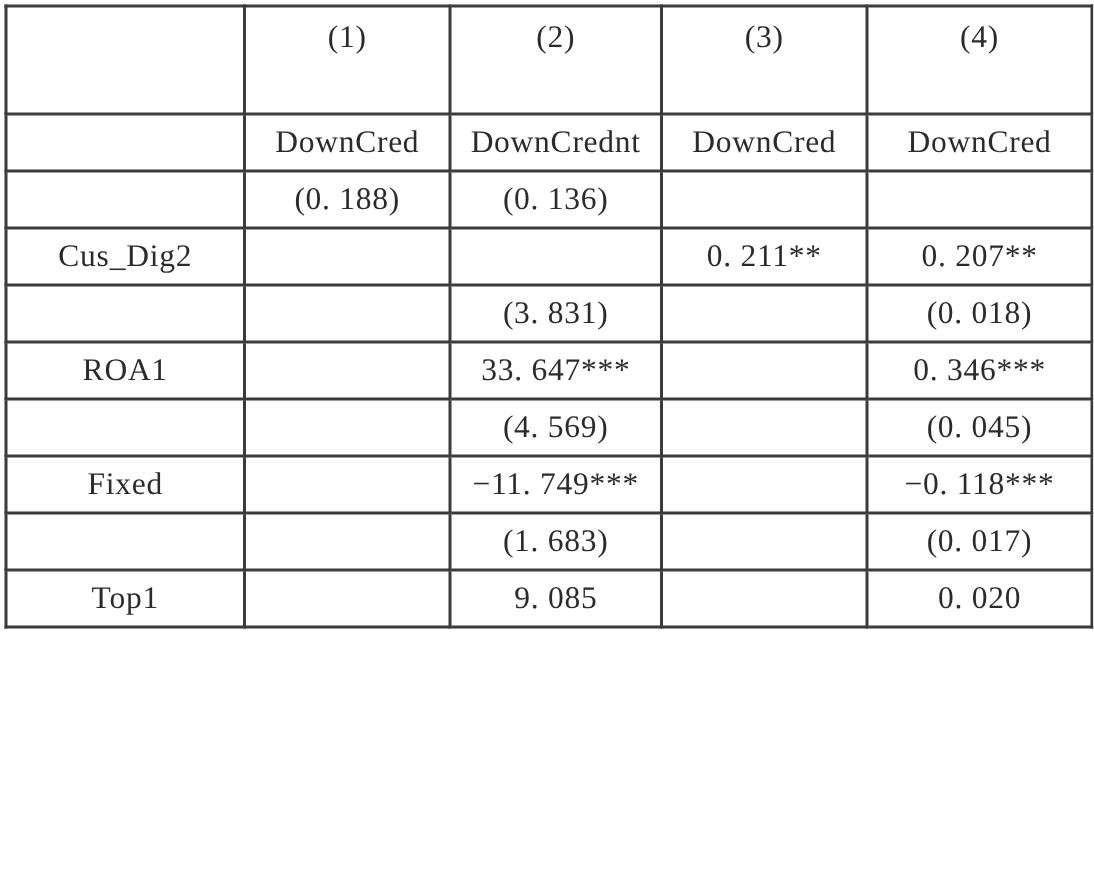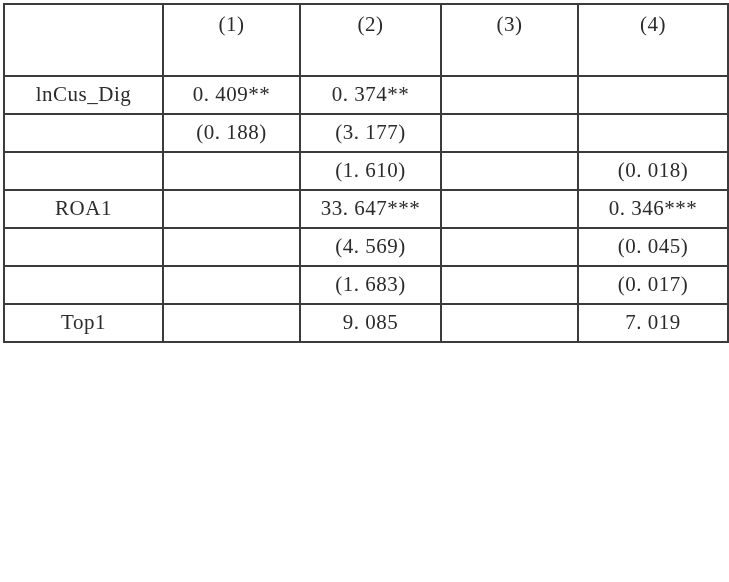--- a/index.html
+++ b/index.html
@@ -62,64 +62,78 @@
         <col class="c4">
     </colgroup>
     <tbody>
         <tr class="row-header">
           <td></td>
           <td>(1)</td>
           <td>(2)</td>
           <td>(3)</td>
           <td>(4)</td>
         </tr>
-        <tr class="row-coef">
-          <td>lnCus_Dig</td>
-          <td>0. 409**</td>
-          <td>0. 374**</td>
+        <tr class="row-depvar">
           <td></td>
-          <td></td>
+          <td>DownCred</td>
+          <td>DownCrednt</td>
+          <td>DownCred</td>
+          <td>DownCred</td>
         </tr>
         <tr class="row-se">
           <td></td>
           <td>(0. 188)</td>
-          <td>(3. 177)</td>
+          <td>(0. 136)</td>
           <td></td>
           <td></td>
+        </tr>
+        <tr class="row-coef">
+          <td>Cus_Dig2</td>
+          <td></td>
+          <td></td>
+          <td>0. 211**</td>
+          <td>0. 207**</td>
         </tr>
         <tr class="row-se">
           <td></td>
           <td></td>
-          <td>(1. 610)</td>
+          <td>(3. 831)</td>
           <td></td>
           <td>(0. 018)</td>
         </tr>
         <tr class="row-coef">
           <td>ROA1</td>
           <td></td>
           <td>33. 647***</td>
           <td></td>
           <td>0. 346***</td>
         </tr>
         <tr class="row-se">
           <td></td>
           <td></td>
           <td>(4. 569)</td>
           <td></td>
           <td>(0. 045)</td>
         </tr>
+        <tr class="row-coef">
+          <td>Fixed</td>
+          <td></td>
+          <td>−11. 749***</td>
+          <td></td>
+          <td>−0. 118***</td>
+        </tr>
         <tr class="row-se">
           <td></td>
           <td></td>
           <td>(1. 683)</td>
           <td></td>
           <td>(0. 017)</td>
         </tr>
         <tr class="row-coef">
           <td>Top1</td>
           <td></td>
           <td>9. 085</td>
           <td></td>
-          <td>7. 019</td>
+          <td>0. 020</td>
         </tr>
       </tbody>
   </table>
 </div>
 
 </body></html>

